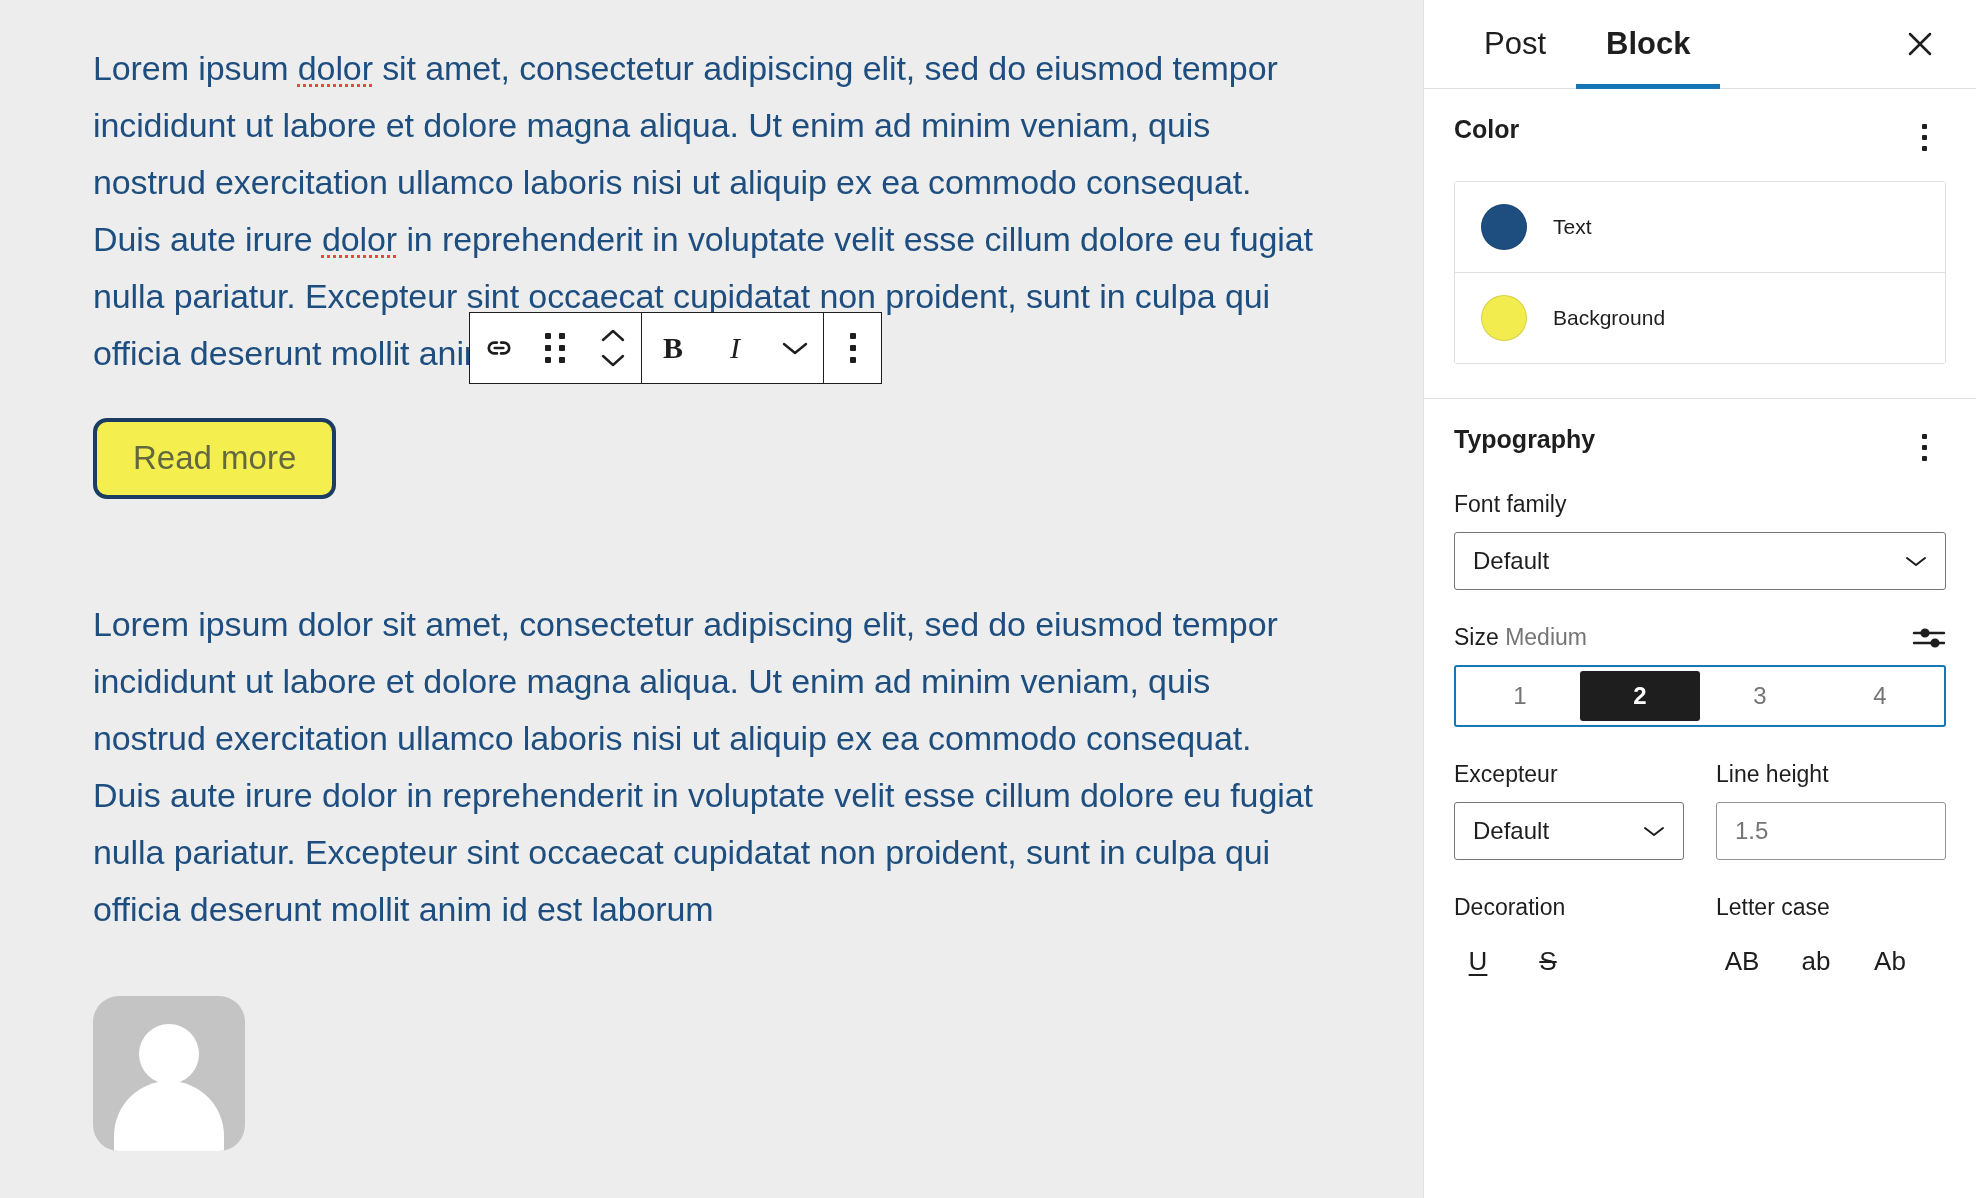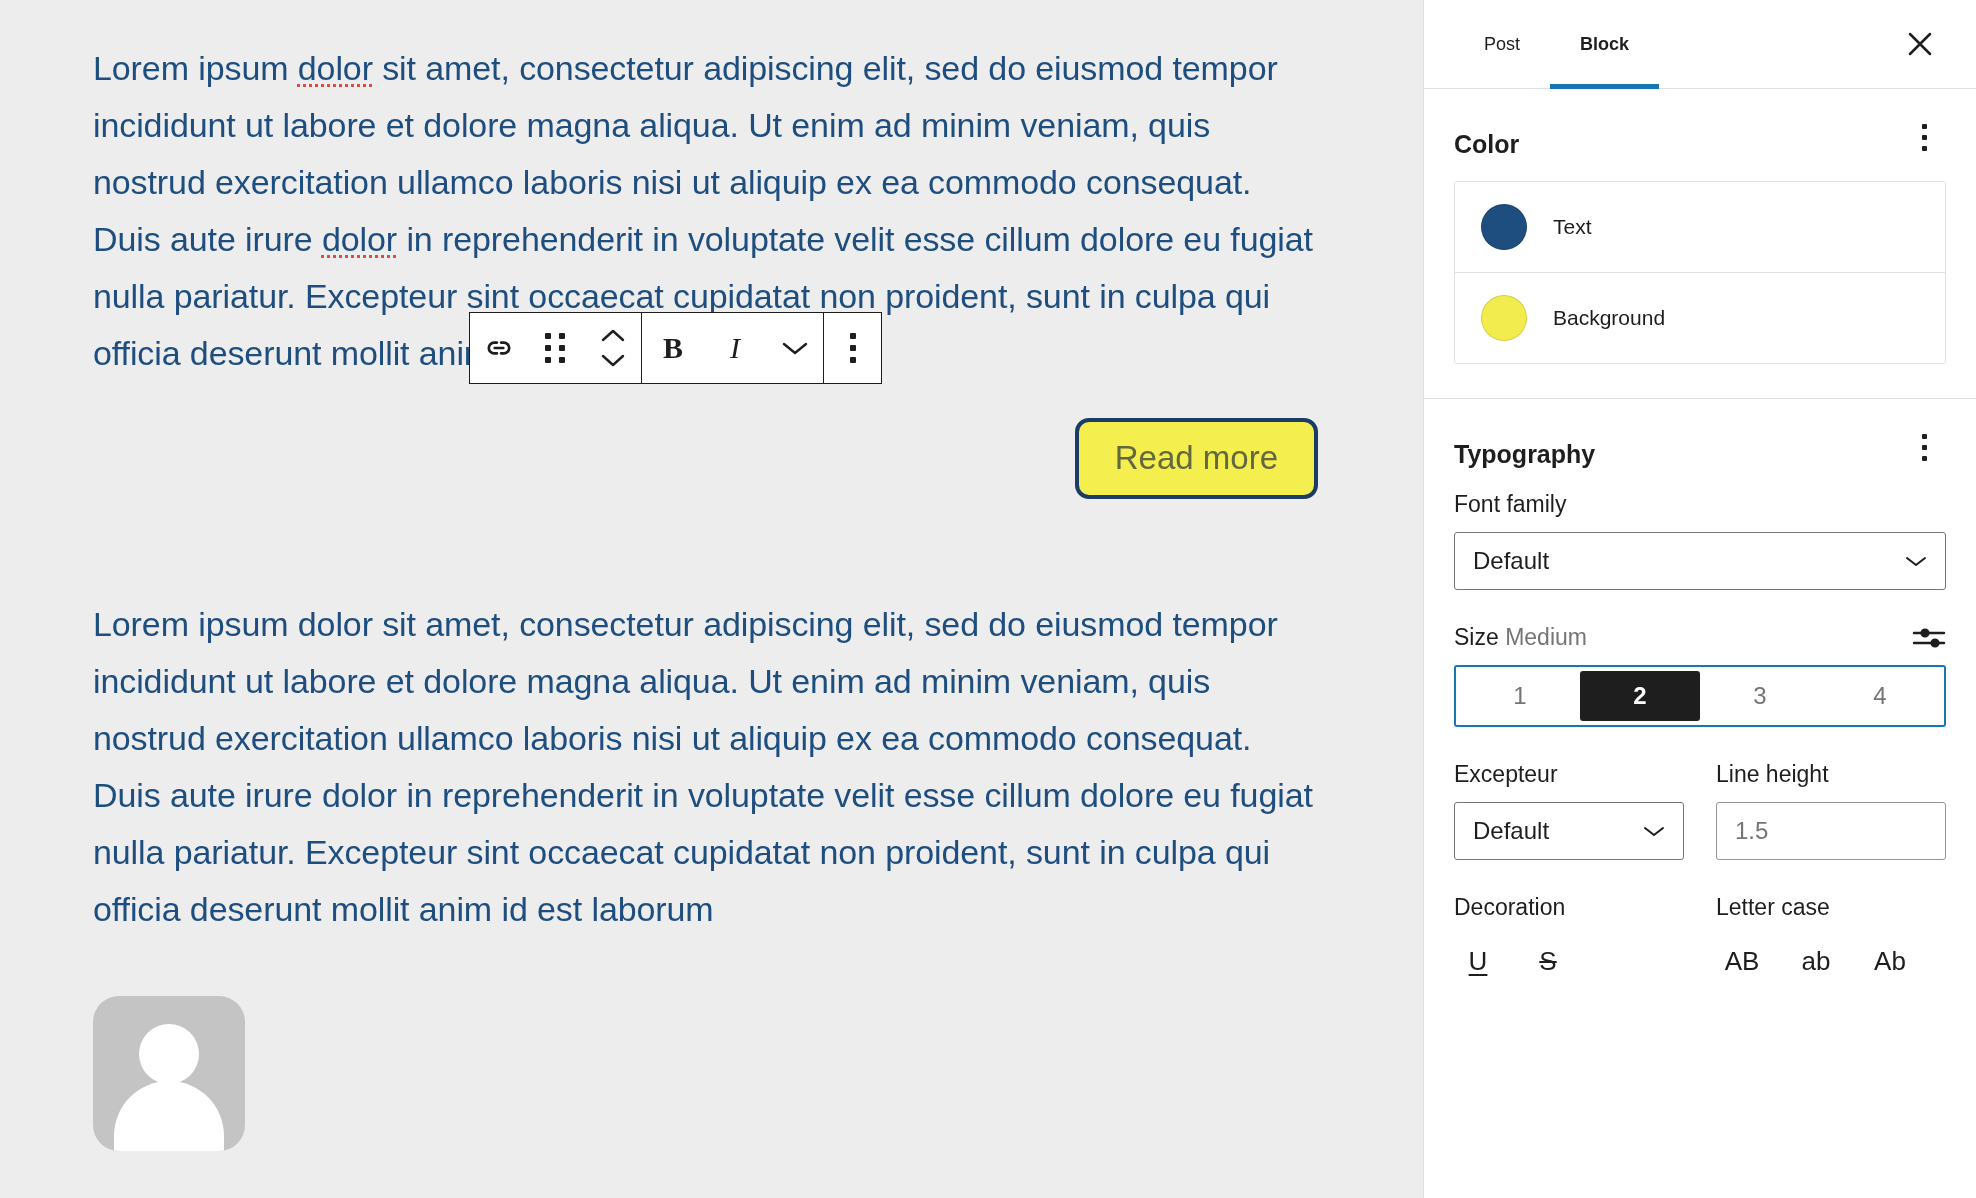--- a/index.html
+++ b/index.html
@@ -31,21 +31,21 @@
   .misspell {
     text-decoration: underline;
     text-decoration-style: dotted;
     text-decoration-color: #e04a3f;
     text-decoration-thickness: 3px;
     text-underline-offset: 4px;
   }
 
   .btn-wrap {
     width: 1225px; margin: 36px 0 0 93px;
-    display: flex; justify-content: flex-end;
+    display: flex; justify-content: flex-start;
   }
   .read-more {
     background: #f4ef4f;
     border: 4px solid #1c3d63;
     border-radius: 14px;
     color: #63683f;
     font-size: 33px;
     padding: 19px 36px 21px 36px;
     line-height: 1;
     cursor: pointer;
@@ -116,41 +116,41 @@
     height: 89px;
     display: flex; align-items: center;
     border-bottom: 1px solid #e0e0e0;
     padding: 0 30px 0 30px;
     position: relative;
   }
   .sb-tab {
     height: 100%;
     display: flex; align-items: center;
     padding: 0 30px;
-    font-size: 18px;
+    font-size: 31px;
     color: #1e1e1e;
     background: transparent; border: none; cursor: pointer;
     position: relative;
     font-family: "Liberation Sans", sans-serif;
   }
   .sb-tab.active { font-weight: 700; }
   .sb-tab.active::after {
     content: ""; position: absolute; left: 0; right: 0; bottom: -1px;
     height: 5px; background: #1577b5;
   }
   .sb-close {
     margin-left: auto; width: 52px; height: 52px;
     display: flex; align-items: center; justify-content: center;
     background: transparent; border: none; cursor: pointer; color: #1e1e1e;
   }
 
   .panel { border-bottom: 1px solid #e0e0e0; padding: 26px 30px 34px 30px; }
   .panel.no-border { border-bottom: none; }
   .panel-head {
-    display: flex; align-items: flex-end; justify-content: space-between;
+    display: flex; align-items: flex-start; justify-content: space-between;
     margin-bottom: 22px;
   }
   .panel-title { font-size: 25px; font-weight: 700; color: #1e1e1e; }
   .kebab {
     width: 44px; height: 44px; display: flex; align-items: center; justify-content: center;
     background: transparent; border: none; cursor: pointer;
   }
   .kebab i { width: 5px; height: 5px; background: #1e1e1e; border-radius: 1px; display: block; }
   .kebab .col { display: flex; flex-direction: column; gap: 6px; align-items: center; }
 

